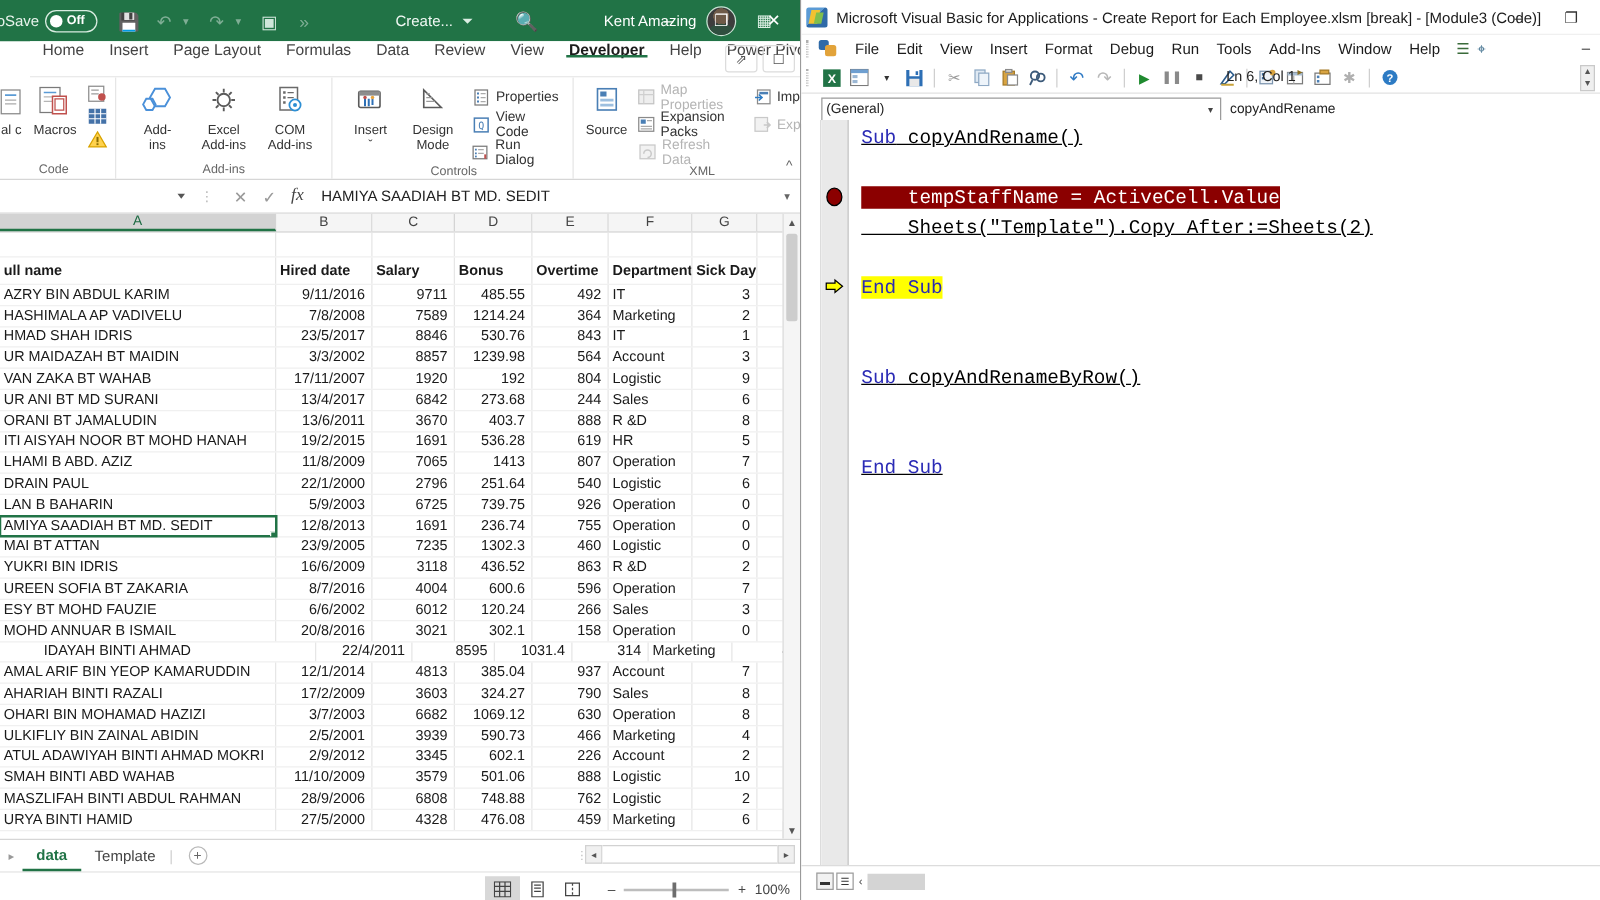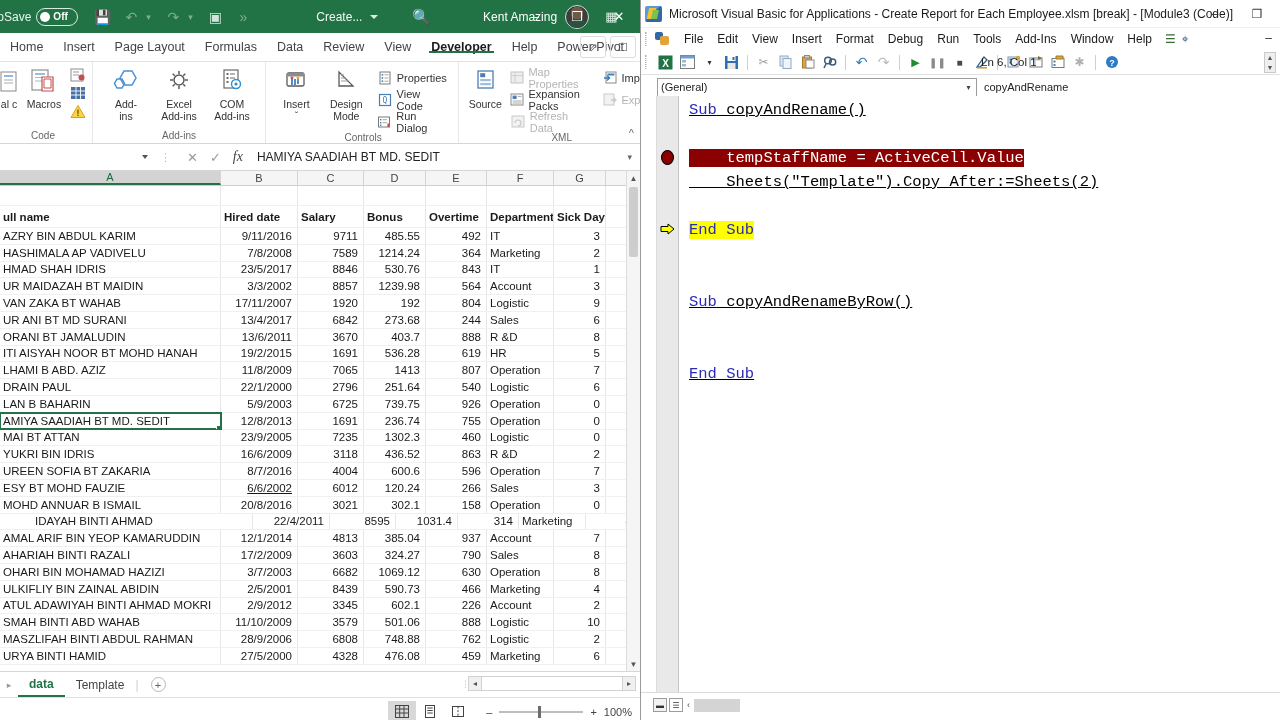--- a/index.html
+++ b/index.html
@@ -46,22 +46,22 @@
     width: 24px; height: 24px; border-radius: 50%;
     background: radial-gradient(circle at 50% 32%, #6e5a48 0 34%, #3d3d3d 35% 100%);
     border: 1.5px solid #c9e2d4; overflow:hidden; position: relative;
   }
   .avatar::after{ content:""; position:absolute; left:2px; right:2px; bottom:0; height:9px; background:#2f4f3f; border-radius:50% 50% 0 0;}
   .xl-ribbonbtn { margin-left: 16px; font-size: 13px; color: #dcefe4; }
   .win-ctl { position: absolute; right: 0; top: 0; height: 33px; display: flex; }
   .win-ctl div { width: 42px; height: 33px; display: flex; align-items: center; justify-content: center; color: #fff; font-size: 13px; }
 
   .xl-tabs {
-    height: 29px; background: #fff; display: flex; align-items: center;
-    border-bottom: 1px solid #e3e3e3; position: relative;
+    height: 29px; background: #fff; display: flex; align-items: flex-start;
+    border-bottom: 1px solid #e3e3e3; position: relative; margin-left: 24px;
   }
   .xl-tab {
     padding: 0 10px; display: flex; align-items: center; font-size: 12.5px; color: #444;
     position: relative; white-space: nowrap;
   }
   .xl-tab.active { color: #1c1c1c; font-weight: 600; }
   .xl-tab.active::after {
     content: ""; position: absolute; left: 8px; right: 8px; bottom: 1px; height: 2.5px; background: #217346;
   }
   .tab-right { position: absolute; right: 4px; top: 3px; display: flex; gap: 4px; }
@@ -769,21 +769,21 @@
             <div class="gcell num" style="width: 77px; flex: 0 0 auto;">8/7/2016</div>
             <div class="gcell num" style="width: 66px; flex: 0 0 auto;">4004</div>
             <div class="gcell num" style="width: 62px; flex: 0 0 auto;">600.6</div>
             <div class="gcell num" style="width: 61px; flex: 0 0 auto;">596</div>
             <div class="gcell" style="width: 67px; flex: 0 0 auto;">Operation</div>
             <div class="gcell num" style="width: 52px; flex: 0 0 auto;">7</div>
             <div class="gcell" style="flex: 1 1 0%;"></div>
           </div>
           <div class="grow">
             <div class="gcell" style="width: 221px; flex: 0 0 auto;">ESY BT MOHD FAUZIE</div>
-            <div class="gcell num" style="width: 77px; flex: 0 0 auto; text-decoration: underline;">6/6/2002</div>
+            <div class="gcell num" style="width: 77px; flex: 0 0 auto;">6/6/2002</div>
             <div class="gcell num" style="width: 66px; flex: 0 0 auto;">6012</div>
             <div class="gcell num" style="width: 62px; flex: 0 0 auto;">120.24</div>
             <div class="gcell num" style="width: 61px; flex: 0 0 auto;">266</div>
             <div class="gcell" style="width: 67px; flex: 0 0 auto;">Sales</div>
             <div class="gcell num" style="width: 52px; flex: 0 0 auto;">3</div>
             <div class="gcell" style="flex: 1 1 0%;"></div>
           </div>
           <div class="grow">
             <div class="gcell" style="width: 221px; flex: 0 0 auto;">MOHD ANNUAR B ISMAIL</div>
             <div class="gcell num" style="width: 77px; flex: 0 0 auto;">20/8/2016</div>
@@ -830,21 +830,21 @@
             <div class="gcell num" style="width: 66px; flex: 0 0 auto;">6682</div>
             <div class="gcell num" style="width: 62px; flex: 0 0 auto;">1069.12</div>
             <div class="gcell num" style="width: 61px; flex: 0 0 auto;">630</div>
             <div class="gcell" style="width: 67px; flex: 0 0 auto;">Operation</div>
             <div class="gcell num" style="width: 52px; flex: 0 0 auto;">8</div>
             <div class="gcell" style="flex: 1 1 0%;"></div>
           </div>
           <div class="grow">
             <div class="gcell" style="width: 221px; flex: 0 0 auto;">ULKIFLIY BIN ZAINAL ABIDIN</div>
             <div class="gcell num" style="width: 77px; flex: 0 0 auto;">2/5/2001</div>
-            <div class="gcell num" style="width: 66px; flex: 0 0 auto;">8439</div>
+            <div class="gcell num" style="width: 66px; flex: 0 0 auto;">3939</div>
             <div class="gcell num" style="width: 62px; flex: 0 0 auto;">590.73</div>
             <div class="gcell num" style="width: 61px; flex: 0 0 auto;">466</div>
             <div class="gcell" style="width: 67px; flex: 0 0 auto;">Marketing</div>
             <div class="gcell num" style="width: 52px; flex: 0 0 auto;">4</div>
             <div class="gcell" style="flex: 1 1 0%;"></div>
           </div>
           <div class="grow">
             <div class="gcell" style="width: 221px; flex: 0 0 auto;">ATUL ADAWIYAH BINTI AHMAD MOKRI</div>
             <div class="gcell num" style="width: 77px; flex: 0 0 auto;">2/9/2012</div>
             <div class="gcell num" style="width: 66px; flex: 0 0 auto;">3345</div>

